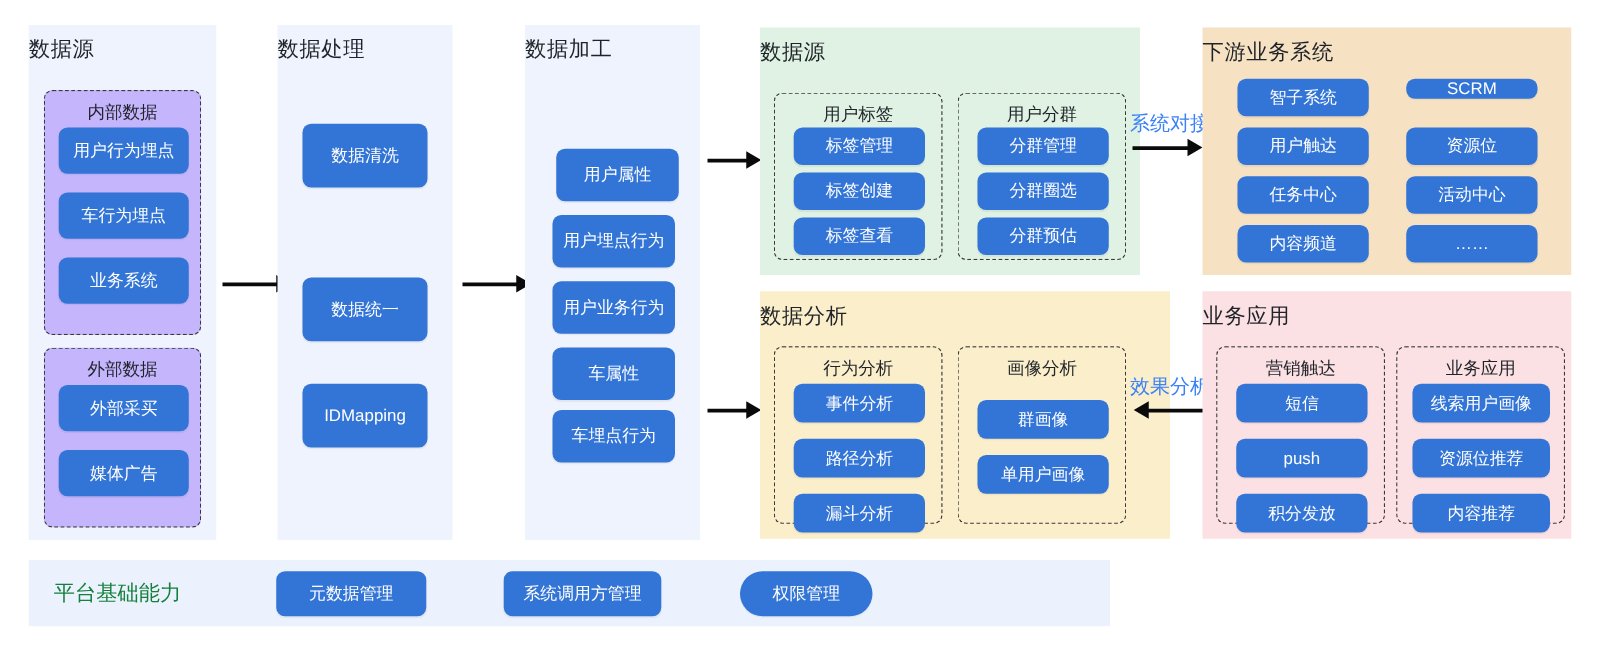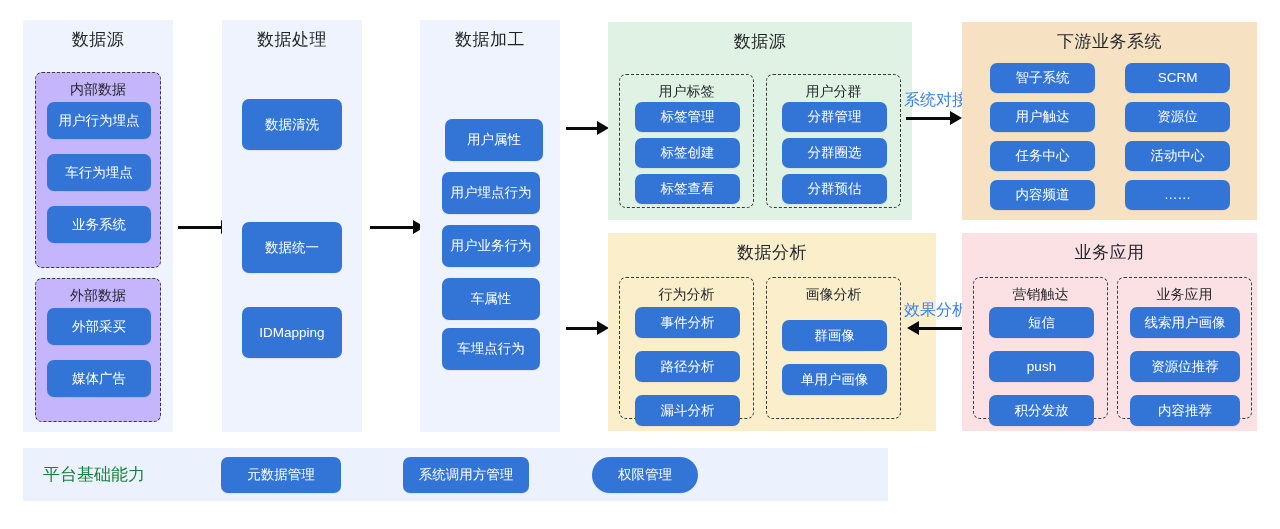--- a/index.html
+++ b/index.html
@@ -14,21 +14,21 @@
   .panel{position:absolute;box-sizing:border-box;}
   .col{background:#eef3fd;}
   .p-green{background:#dff2e3;}
   .p-yellow{background:#fbeecb;}
   .p-orange{background:#f6e2c3;}
   .p-pink{background:#fbe0e4;}
   .p-bottom{background:#ecf2fd;}
 
   .panel-title{
     position:absolute;left:0;right:0;top:9px;
-    text-align:center;font-size:17px;line-height:22px;color:#1f2328;
+    text-align:left;font-size:17px;line-height:22px;color:#1f2328;
     letter-spacing:.5px;
   }
 
   
   .dash{
     position:absolute;box-sizing:border-box;
     border:1.6px dashed #3a3a3a;border-radius:7px;background:#c4b5fd;
   }
   .dash.naked{background:transparent;}
   .dash-title{
@@ -152,21 +152,21 @@
   <div class="arrow left" style="left:918px;top:327px;width:45px;"></div>
 
   <div class="panel p-orange" style="left:962px;top:22px;width:295px;height:198px;">
     <div class="panel-title">下游业务系统</div>
 
     <div class="chip" style="left:28px;top:41px;width:105px;height:30px;">智子系统</div>
     <div class="chip" style="left:28px;top:80px;width:105px;height:30px;">用户触达</div>
     <div class="chip" style="left:28px;top:119px;width:105px;height:30px;">任务中心</div>
     <div class="chip" style="left:28px;top:158px;width:105px;height:30px;">内容频道</div>
 
-    <div class="chip" style="left:163px;top:41px;width:105px;height:30px;">SCRM</div>
+    <div class="chip" style="left:163px;top:41px;width:105px;height:16px;">SCRM</div>
     <div class="chip" style="left:163px;top:80px;width:105px;height:30px;">资源位</div>
     <div class="chip" style="left:163px;top:119px;width:105px;height:30px;">活动中心</div>
     <div class="chip" style="left:163px;top:158px;width:105px;height:30px;">……</div>
   </div>
 
   <div class="panel p-pink" style="left:962px;top:233px;width:295px;height:198px;">
     <div class="panel-title">业务应用</div>
 
     <div class="dash naked" style="left:11px;top:44px;width:135px;height:142px;">
       <div class="dash-title">营销触达</div>

